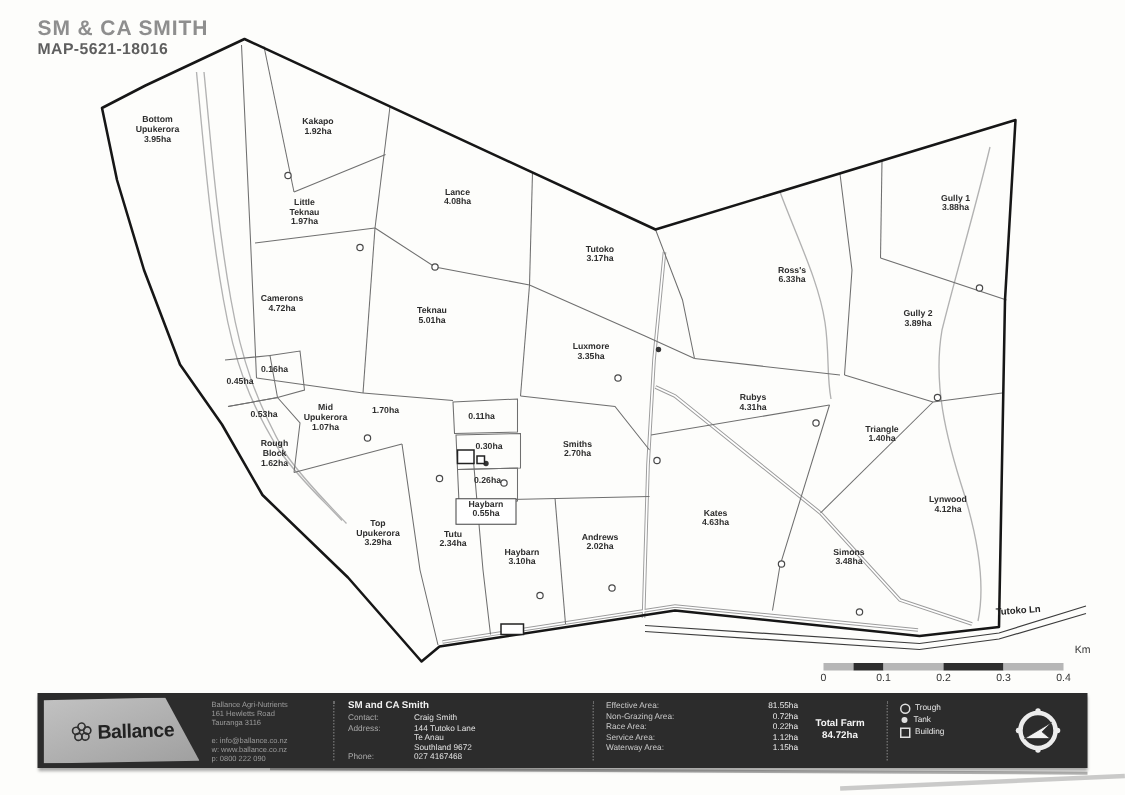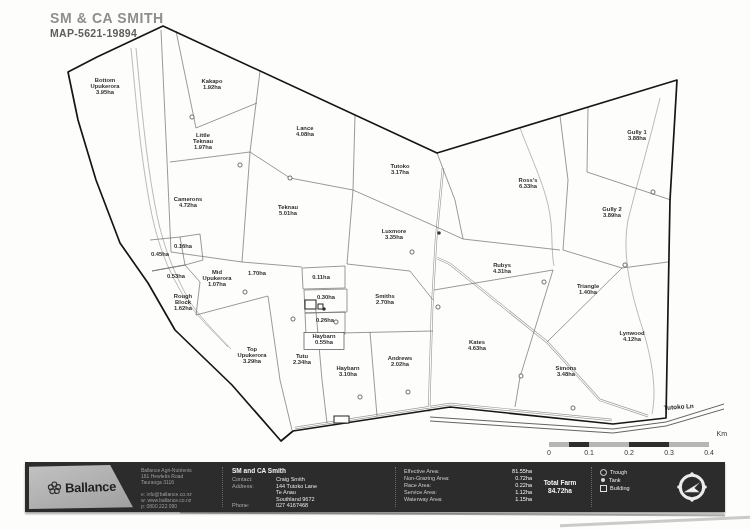--- a/index.html
+++ b/index.html
@@ -1,19 +1,19 @@
 <!DOCTYPE html>
 <html><head>
 <meta charset="utf-8">
 <style>
   html,body{margin:0;padding:0;}
   .page{position:relative;width:750px;height:530px;background:#fdfdfb;overflow:hidden;
         font-family:"Liberation Sans",sans-serif;}
   
-  .hdr{position:absolute;left:25px;top:10px;z-index:5;margin-left:25px;}
+  .hdr{position:absolute;left:25px;top:10px;z-index:5;}
   .t1{font-size:14px;font-weight:bold;color:#8e8e8e;letter-spacing:.6px;}
   .t2{font-size:10.5px;font-weight:bold;color:#5e5e5e;margin-top:1px;letter-spacing:.3px;}
   
   #map-svg{position:absolute;left:0;top:0;width:750px;height:458px;}
   .outer{fill:none;stroke:#161616;stroke-width:1.7;stroke-linejoin:round;}
   .inner{fill:none;stroke:#6f6f6f;stroke-width:.7;}
   .creek{fill:none;stroke:#b2b2b2;stroke-width:.9;}
   .race{fill:none;stroke:#9c9c9c;stroke-width:2.4;}
   .racecore{fill:none;stroke:#ffffff;stroke-width:1.1;}
   .road{fill:none;stroke:#3c3c3c;stroke-width:.8;}
@@ -184,21 +184,21 @@
         <text x="302" y="357.8" class="plabel"><tspan x="302" dy="0">Tutu</tspan><tspan x="302" dy="6.4">2.34ha</tspan></text>
         <text x="348" y="369.8" class="plabel"><tspan x="348" dy="0">Haybarn</tspan><tspan x="348" dy="6.4">3.10ha</tspan></text>
         <text x="400" y="359.8" class="plabel"><tspan x="400" dy="0">Andrews</tspan><tspan x="400" dy="6.4">2.02ha</tspan></text>
         <text x="477" y="343.8" class="plabel"><tspan x="477" dy="0">Kates</tspan><tspan x="477" dy="6.4">4.63ha</tspan></text>
         <text x="566" y="369.8" class="plabel"><tspan x="566" dy="0">Simons</tspan><tspan x="566" dy="6.4">3.48ha</tspan></text>
       </g>
     </svg>
 
   <div class="hdr">
     <div class="t1">SM &amp; CA SMITH</div>
-    <div class="t2">MAP-5621-19894</div>
+    <div class="t2">MAP-5621-18016</div>
   </div>
 
   <div class="scalebar">
     <span class="km">Km</span>
     <div class="sb-bar" id="sb-bar">
         <div class="seg-light" style="width: 20px;"></div>
         <div class="seg-dark" style="width: 20px;"></div>
         <div class="seg-light" style="width: 40px;"></div>
         <div class="seg-dark" style="width: 40px;"></div>
         <div class="seg-light" style="width: 40px;"></div>

